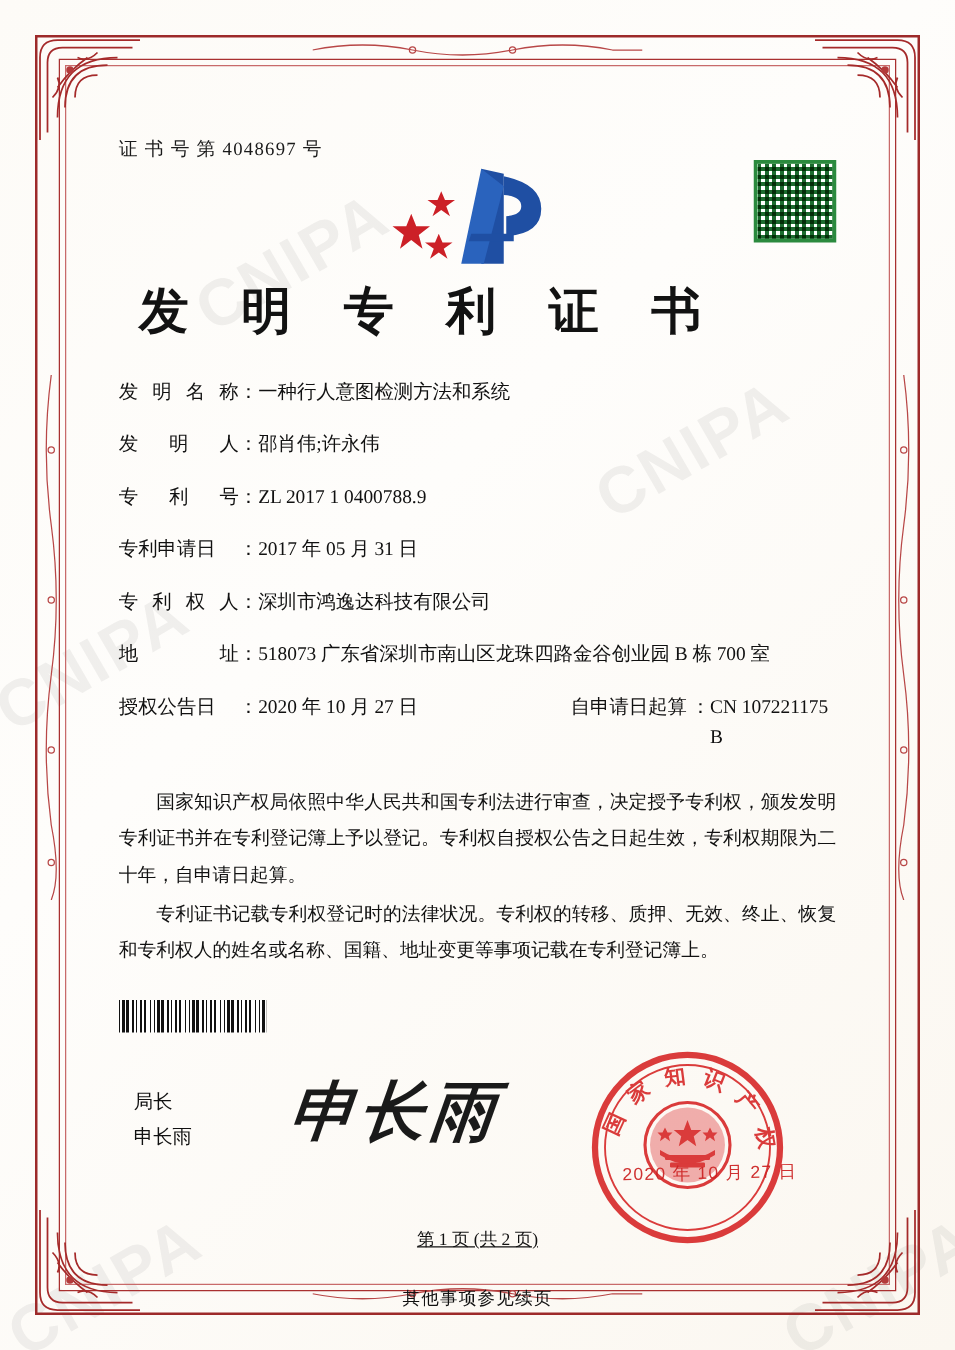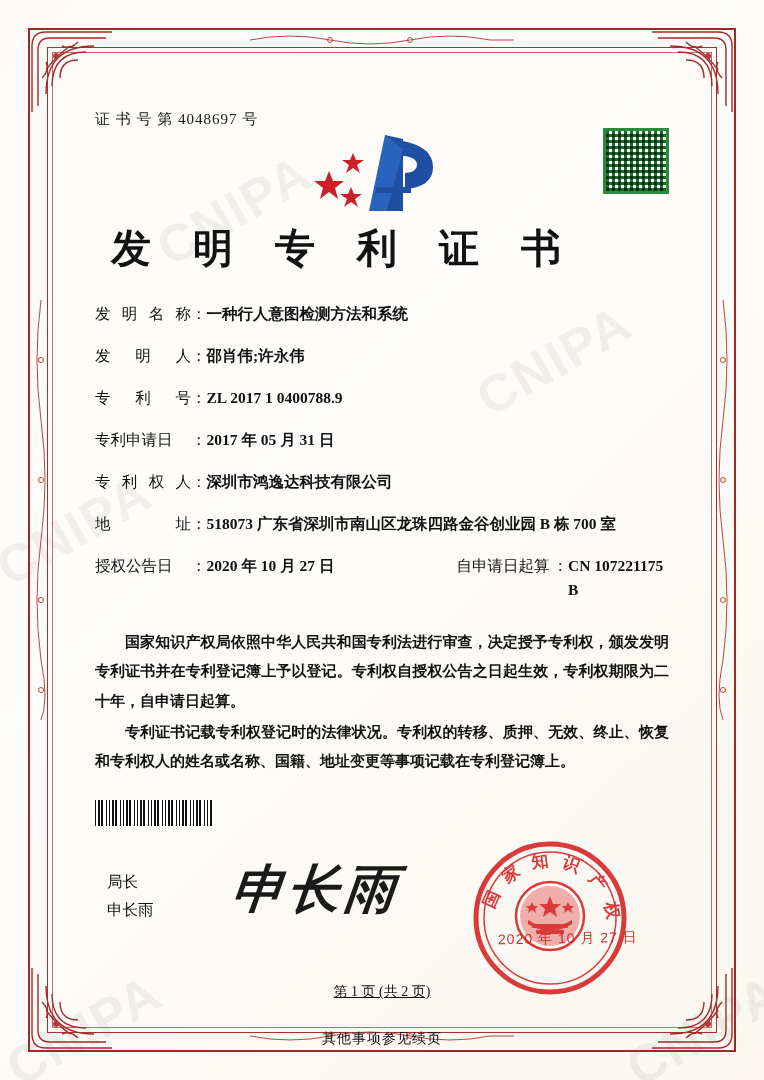--- a/index.html
+++ b/index.html
@@ -125,37 +125,35 @@
     justify-content: space-between;
     white-space: nowrap;
   }
   .field .lbl span { display: inline-block; }
   .field .colon {
     flex: 0 0 14px;
     text-align: center;
   }
   .field .val {
     flex: 1 1 auto;
-    font-weight: bold;
   }
   .field.two-col .val-a { flex: 0 0 250px; }
   .field.two-col .lbl2 {
     flex: 0 0 96px;
     display: flex;
     justify-content: space-between;
     white-space: nowrap;
   }
 
   .paras {
     margin-top: 26px;
     font-size: 15px;
     line-height: 1.95;
     color: #111;
     text-align: justify;
-    font-weight: bold;
   }
   .paras p { margin: 0 0 2px 0; text-indent: 2em; }
 
   
   .barcode {
     position: absolute;
     left: 95px; top: 800px;
     width: 118px; height: 26px;
     background:
       repeating-linear-gradient(90deg,

